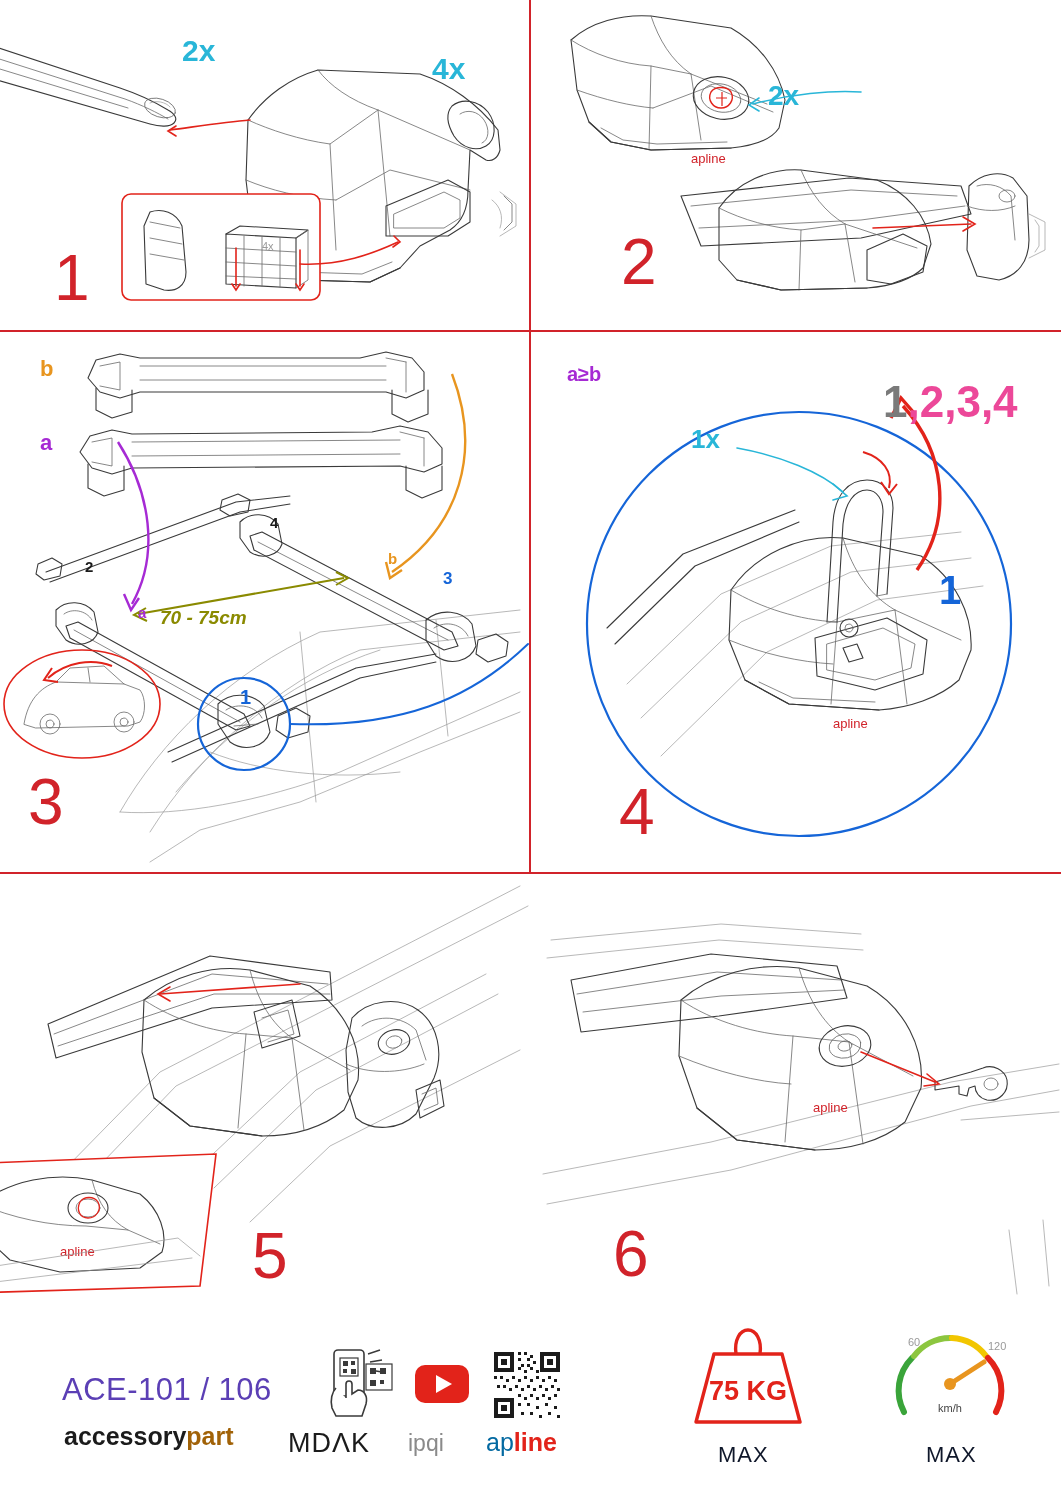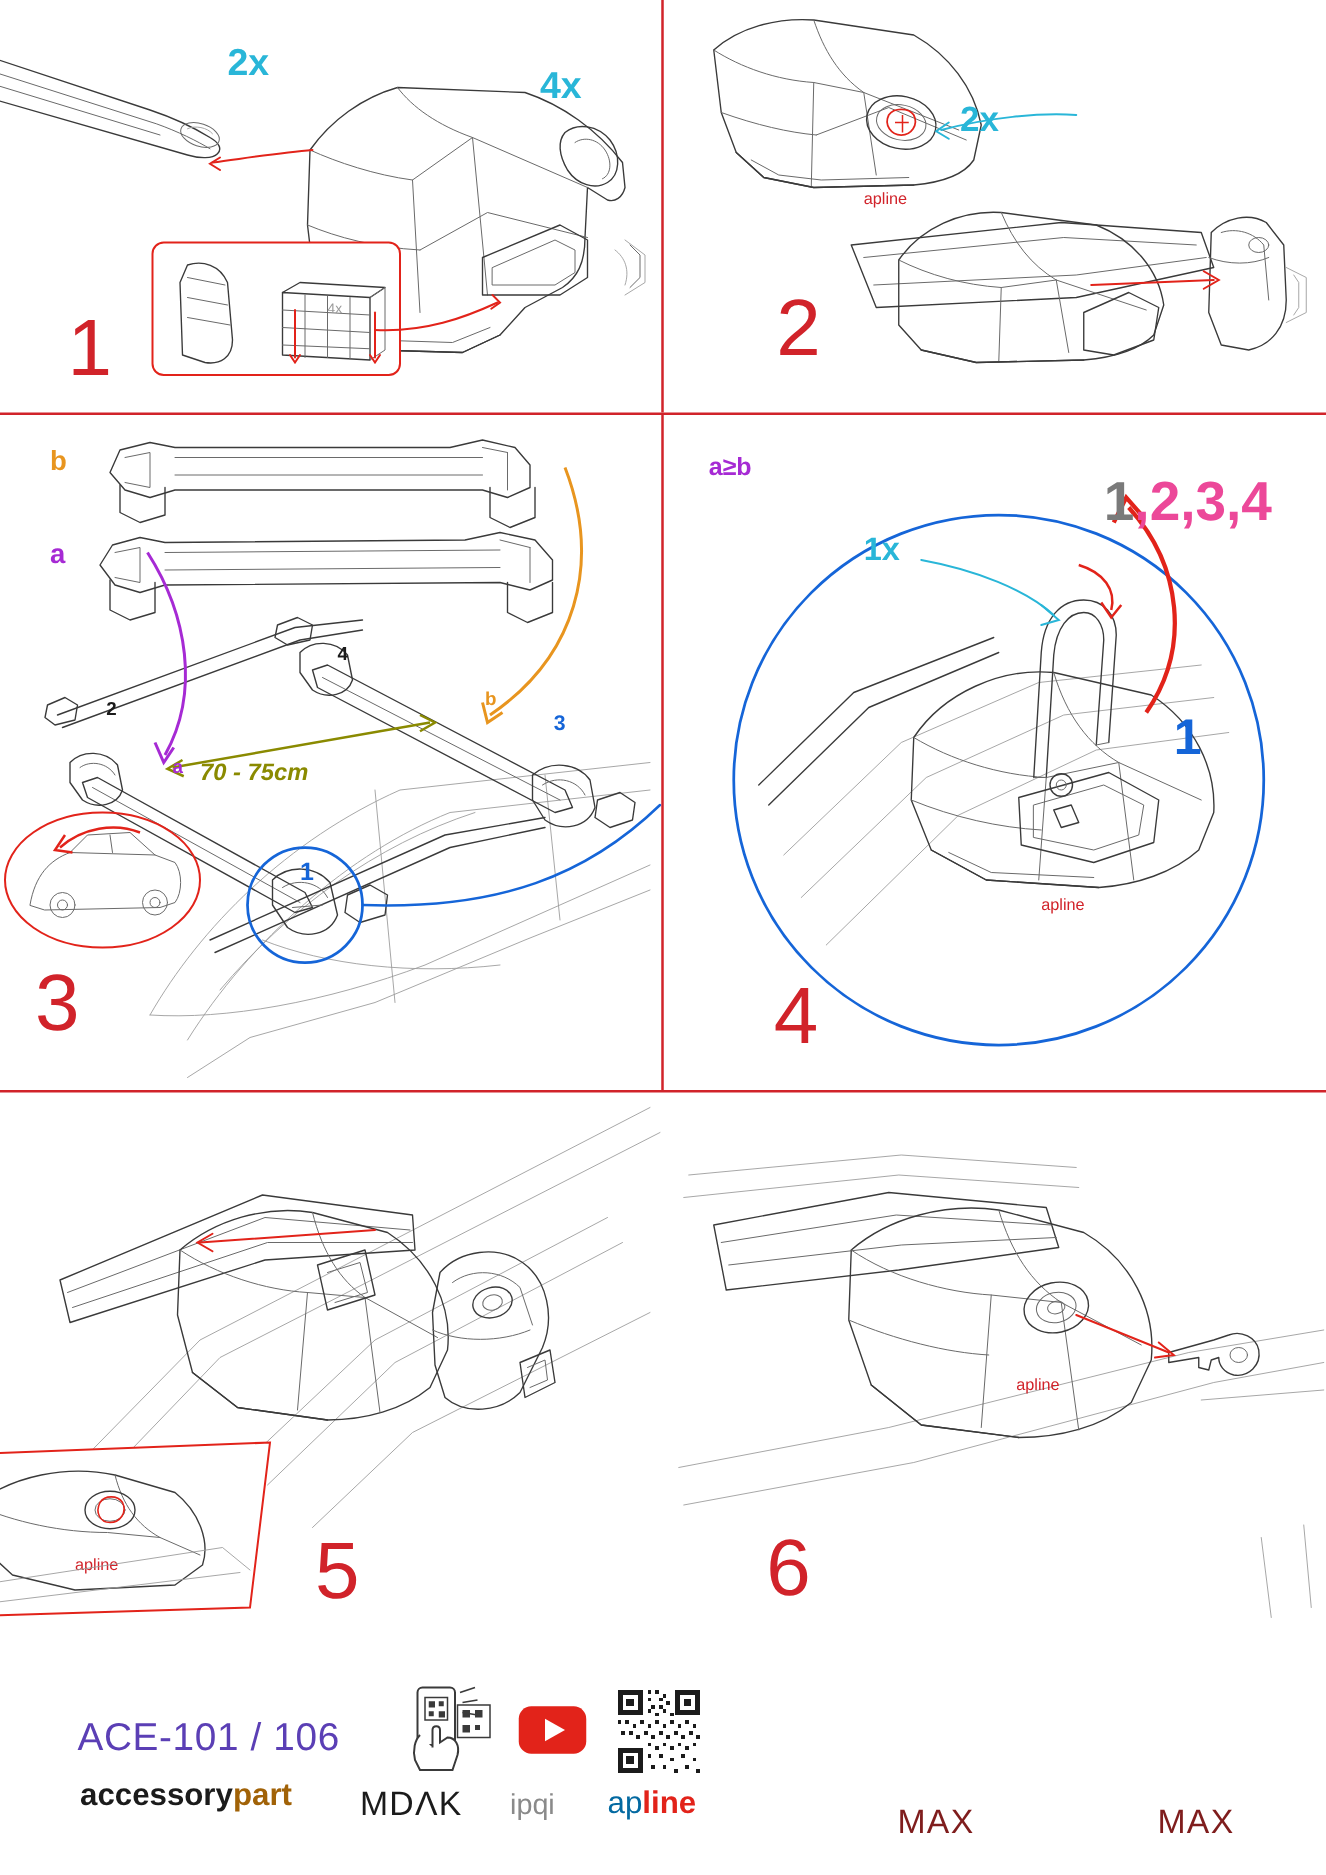--- a/index.html
+++ b/index.html
@@ -84,22 +84,22 @@
     color: #0369a1;
     font-weight: 400;
   }
   .brand-line {
     font-size: 25px;
     color: #e2231a;
     font-weight: 700;
   }
   .max-label {
     position: absolute;
-    font-size: 27px;
-    color: #7f1d1d;
+    font-size: 22px;
+    color: #0f172a;
     letter-spacing: 1px;
   }
   .weight-text {
     fill: #e2231a;
     font-family: "Liberation Sans", sans-serif;
     font-size: 27px;
     font-weight: 700;
   }
   .kmh-text {
     fill: #444;
@@ -578,18 +578,38 @@
             <rect x="47" y="65" width="3" height="3"></rect>
           <rect x="56" y="62" width="3" height="3"></rect>
             <rect x="65" y="65" width="3" height="3"></rect>
         </g>
       </svg>
     </div>
     <div style="position:absolute;left:486px;top:118px;">
       <span class="brand-ap">ap</span><span class="brand-line">line</span>
     </div>
 
+    <div style="position:absolute;left:688px;top:8px;">
+      <svg width="120" height="116" viewBox="0 0 120 116">
+        <path d="M26 36 L94 36 L112 104 L8 104 Z" fill="none" stroke="#e2231a" stroke-width="3.4" stroke-linejoin="round"></path>
+        <path d="M48 36 C46 22 52 12 60 12 C68 12 74 22 72 36" fill="none" stroke="#e2231a" stroke-width="3.4"></path>
+        <text x="60" y="82" class="weight-text" text-anchor="middle">75 KG</text>
+      </svg>
+    </div>
     <div class="max-label" style="left:718px;top:132px;">MAX</div>
 
+    <div style="position:absolute;left:888px;top:10px;">
+      <svg width="124" height="116" viewBox="0 0 124 116">
+        <path d="M16 92 A46 46 0 0 1 24 38" fill="none" stroke="#3aa43a" stroke-width="6" stroke-linecap="round"></path>
+        <path d="M26 36 A46 46 0 0 1 62 18" fill="none" stroke="#8cc63f" stroke-width="6" stroke-linecap="round"></path>
+        <path d="M64 18 A46 46 0 0 1 98 36" fill="none" stroke="#f2c600" stroke-width="6" stroke-linecap="round"></path>
+        <path d="M100 38 A46 46 0 0 1 108 92" fill="none" stroke="#e2231a" stroke-width="6" stroke-linecap="round"></path>
+        <circle cx="62" cy="64" r="6" fill="#e8951f"></circle>
+        <path d="M62 64 L96 42" stroke="#e8951f" stroke-width="5" stroke-linecap="round" fill="none"></path>
+        <text x="20" y="26" class="gauge-num">60</text>
+        <text x="100" y="30" class="gauge-num">120</text>
+        <text x="62" y="92" class="kmh-text" text-anchor="middle">km/h</text>
+      </svg>
+    </div>
     <div class="max-label" style="left:926px;top:132px;">MAX</div>
   </div>
 
 </div>
 
 </body></html>

